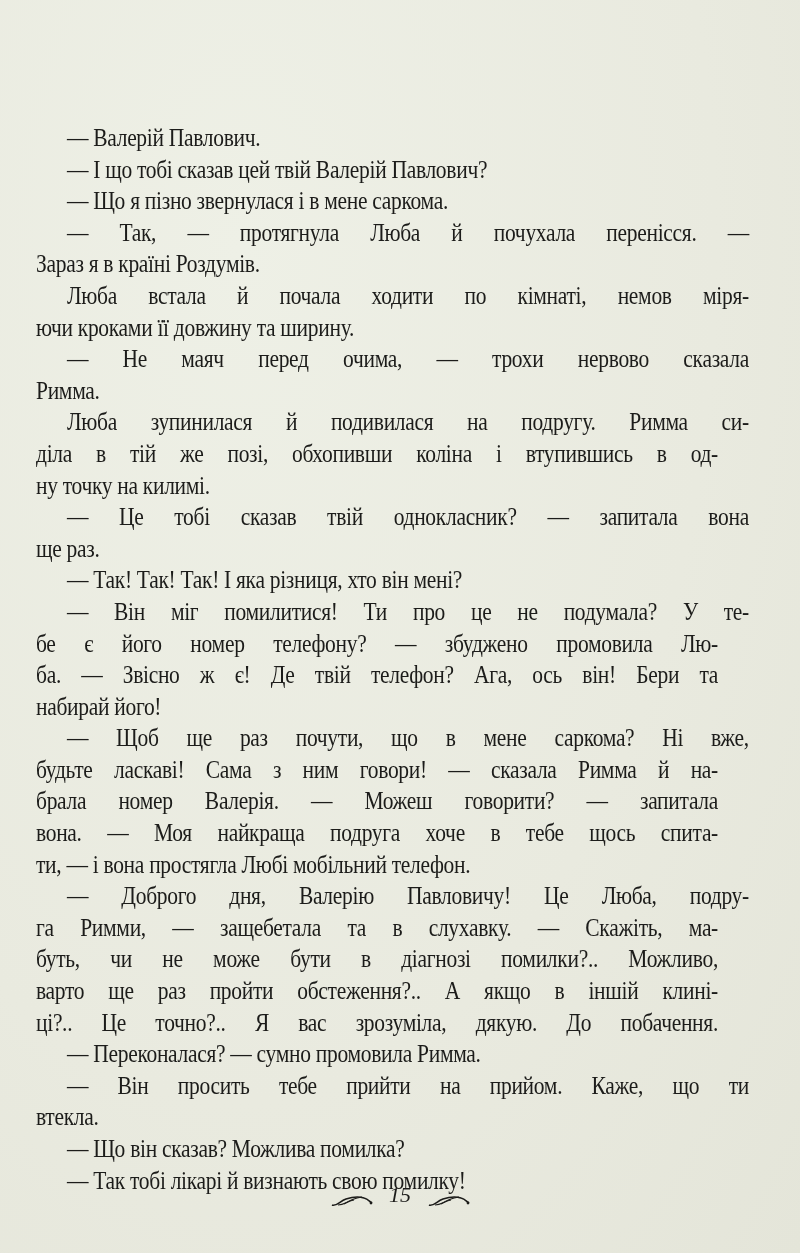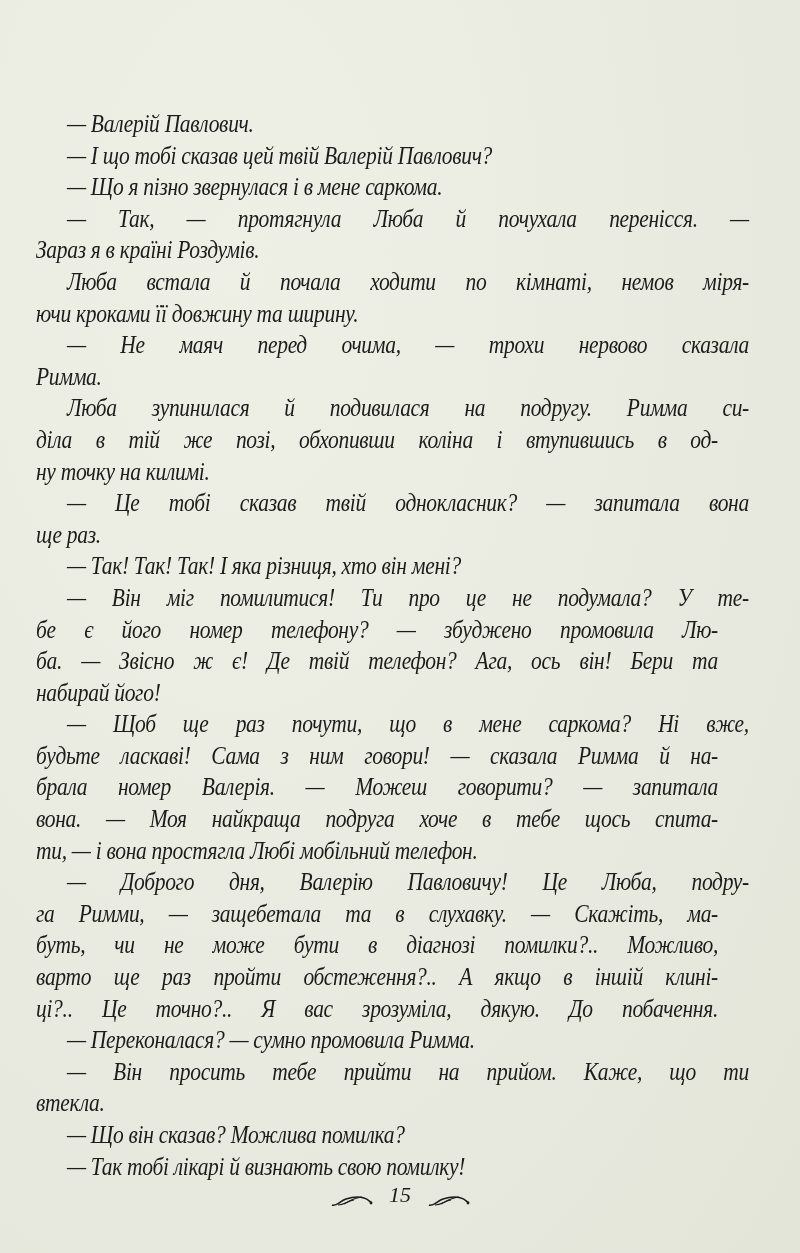--- a/index.html
+++ b/index.html
@@ -12,23 +12,22 @@
       background: #ebece2;
       background-image: radial-gradient(ellipse at 30% 20%, #eef0e6 0%, #e9eadf 60%, #e4e5d9 100%);
       overflow: hidden;
       position: relative;
       font-family: "Liberation Serif", "DejaVu Serif", serif;
       color: #1c1c1a;
     }
     .page {
       position: absolute;
       left: 36px;
-      top: 108px;
+      top: 122px;
       width: 682px;
-      font-style: italic;
     }
     .line {
       height: 31.6px;
       line-height: 31.6px;
       font-size: 25px;
       white-space: nowrap;
       letter-spacing: -0.35px;
       transform: scaleX(0.86);
       transform-origin: left center;
       width: 793px;

